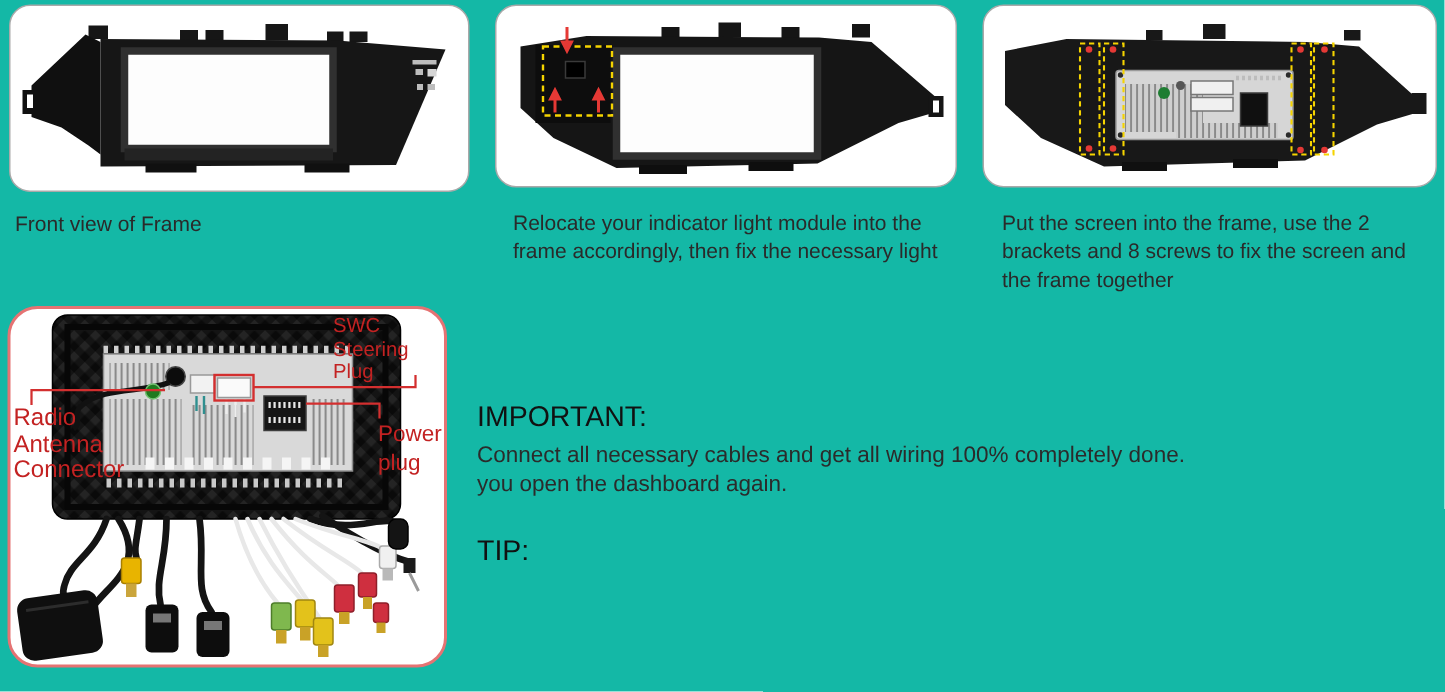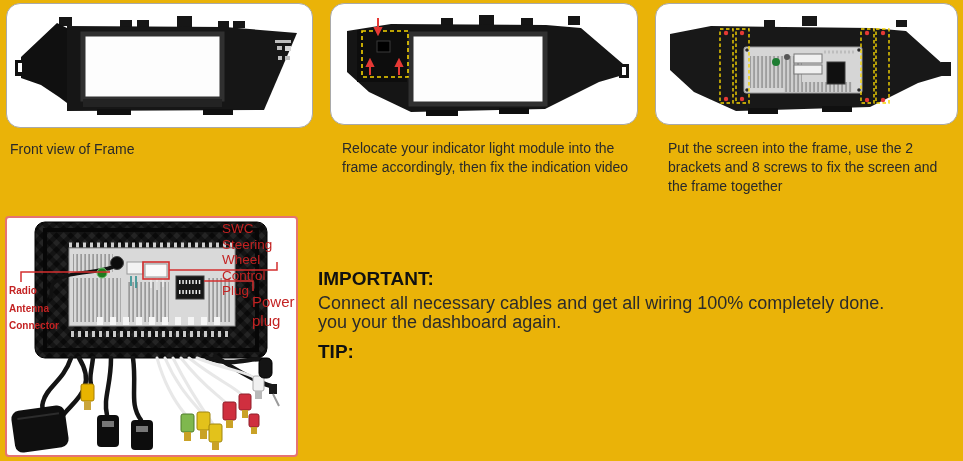--- a/index.html
+++ b/index.html
@@ -1,45 +1,45 @@
 <!DOCTYPE html>
 <html><head>
 <meta charset="utf-8">
 <style>
   html,body{margin:0;padding:0;background:#fff;}
-  .page{position:relative;width:963px;height:461px;background:#eab308;
+  .page{position:relative;width:963px;height:461px;background:#14b8a6;
         font-family:"Liberation Sans",sans-serif;overflow:hidden;}
 
   
   .panel-box{position:absolute;border:1px solid #a9a9a9;border-radius:14px;
              background:#fff;overflow:hidden;}
   #p1{left:6px;top:3px;width:305px;height:123px;}
   #p2{left:330px;top:3px;width:306px;height:120px;}
   #p3{left:655px;top:3px;width:301px;height:120px;}
   .panel-box svg{display:block;width:100%;height:100%;}
 
   .caption{position:absolute;font-size:14px;line-height:19px;color:#2a2a2a;}
   #cap1{left:10px;top:140px;}
   #cap2{left:342px;top:139px;}
   #cap3{left:668px;top:139px;}
 
   
-  .photo-box{position:absolute;left:5px;top:216px;width:289px;height:237px;
-             border:2px solid #e57373;border-radius:4px;background:#fff;}
+  .photo-box{position:absolute;left:5px;top:204px;width:289px;height:237px;
+             border:2px solid #e57373;border-radius:20px;background:#fff;}
   .photo-box > svg{position:absolute;left:0;top:0;}
   .red-label{position:absolute;color:#c32222;}
   #lbl-swc{left:215px;top:3px;font-size:13.5px;line-height:15.5px;}
-  #lbl-radio{left:2px;top:64px;font-size:10px;line-height:17.5px;font-weight:bold;}
+  #lbl-radio{left:2px;top:64px;font-size:16px;line-height:17.5px;}
   #lbl-power{left:245px;top:74px;font-size:15px;line-height:19px;}
 
   
   .notes{position:absolute;left:318px;top:267px;width:645px;color:#2b2b2b;}
-  .note-h{font-size:19px;line-height:24px;color:#111;margin-bottom:3px;font-weight:bold;}
-  .note-line{font-size:18px;line-height:19px;}
-  .tip-gap{margin-top:8px;}
+  .note-h{font-size:19px;line-height:24px;color:#111;margin-bottom:3px;}
+  .note-line{font-size:15px;line-height:19px;}
+  .tip-gap{margin-top:24px;}
 </style>
 </head>
 <body>
 
 <div class="page">
 
   <div class="panel-box" id="p1">
     <svg viewBox="0 0 305 123">
       <g fill="#161616">
         <rect x="52" y="13" width="13" height="9"></rect>
@@ -156,21 +156,21 @@
           <circle cx="227" cy="96" r="2.2"></circle>
       </g>
     </svg>
   </div>
 
   <div class="caption" id="cap1">
     <div>Front view of Frame</div>
   </div>
   <div class="caption" id="cap2">
     <div>Relocate your indicator light module into the</div>
-    <div>frame accordingly, then fix the indication video</div>
+    <div>frame accordingly, then fix the necessary light</div>
   </div>
   <div class="caption" id="cap3">
     <div>Put the screen into the frame, use the 2</div>
     <div>brackets and 8 screws to fix the screen and</div>
     <div>the frame together</div>
   </div>
 
   <div class="photo-box">
     <svg width="289" height="237" viewBox="0 0 289 237">
       <defs>
@@ -274,34 +274,33 @@
       <g fill="none" stroke="#d32f2f" stroke-width="1.5">
         <path d="M14,64 L14,54 L103,54"></path>
         <rect x="136" y="44" width="26" height="17" stroke-width="1.6"></rect>
         <path d="M162,52 L270,52 L270,44"></path>
         <path d="M197,63 L246,63 L246,73"></path>
       </g>
     </svg>
 
     <div class="red-label" id="lbl-swc">
       <div>SWC Steering</div>
-      <div>Wheel Control</div>
       <div>Plug</div>
     </div>
     <div class="red-label" id="lbl-radio">
       <div>Radio</div>
       <div>Antenna</div>
       <div>Connector</div>
     </div>
     <div class="red-label" id="lbl-power">
       <div>Power</div>
       <div>plug</div>
     </div>
   </div>
 
   <div class="notes">
     <div class="note-h">IMPORTANT:</div>
     <div class="note-line">Connect all necessary cables and get all wiring 100% completely done.</div>
-    <div class="note-line">you your the dashboard again.</div>
+    <div class="note-line">you open the dashboard again.</div>
     <div class="note-h tip-gap">TIP:</div>
   </div>
 
 </div>
 
 </body></html>

